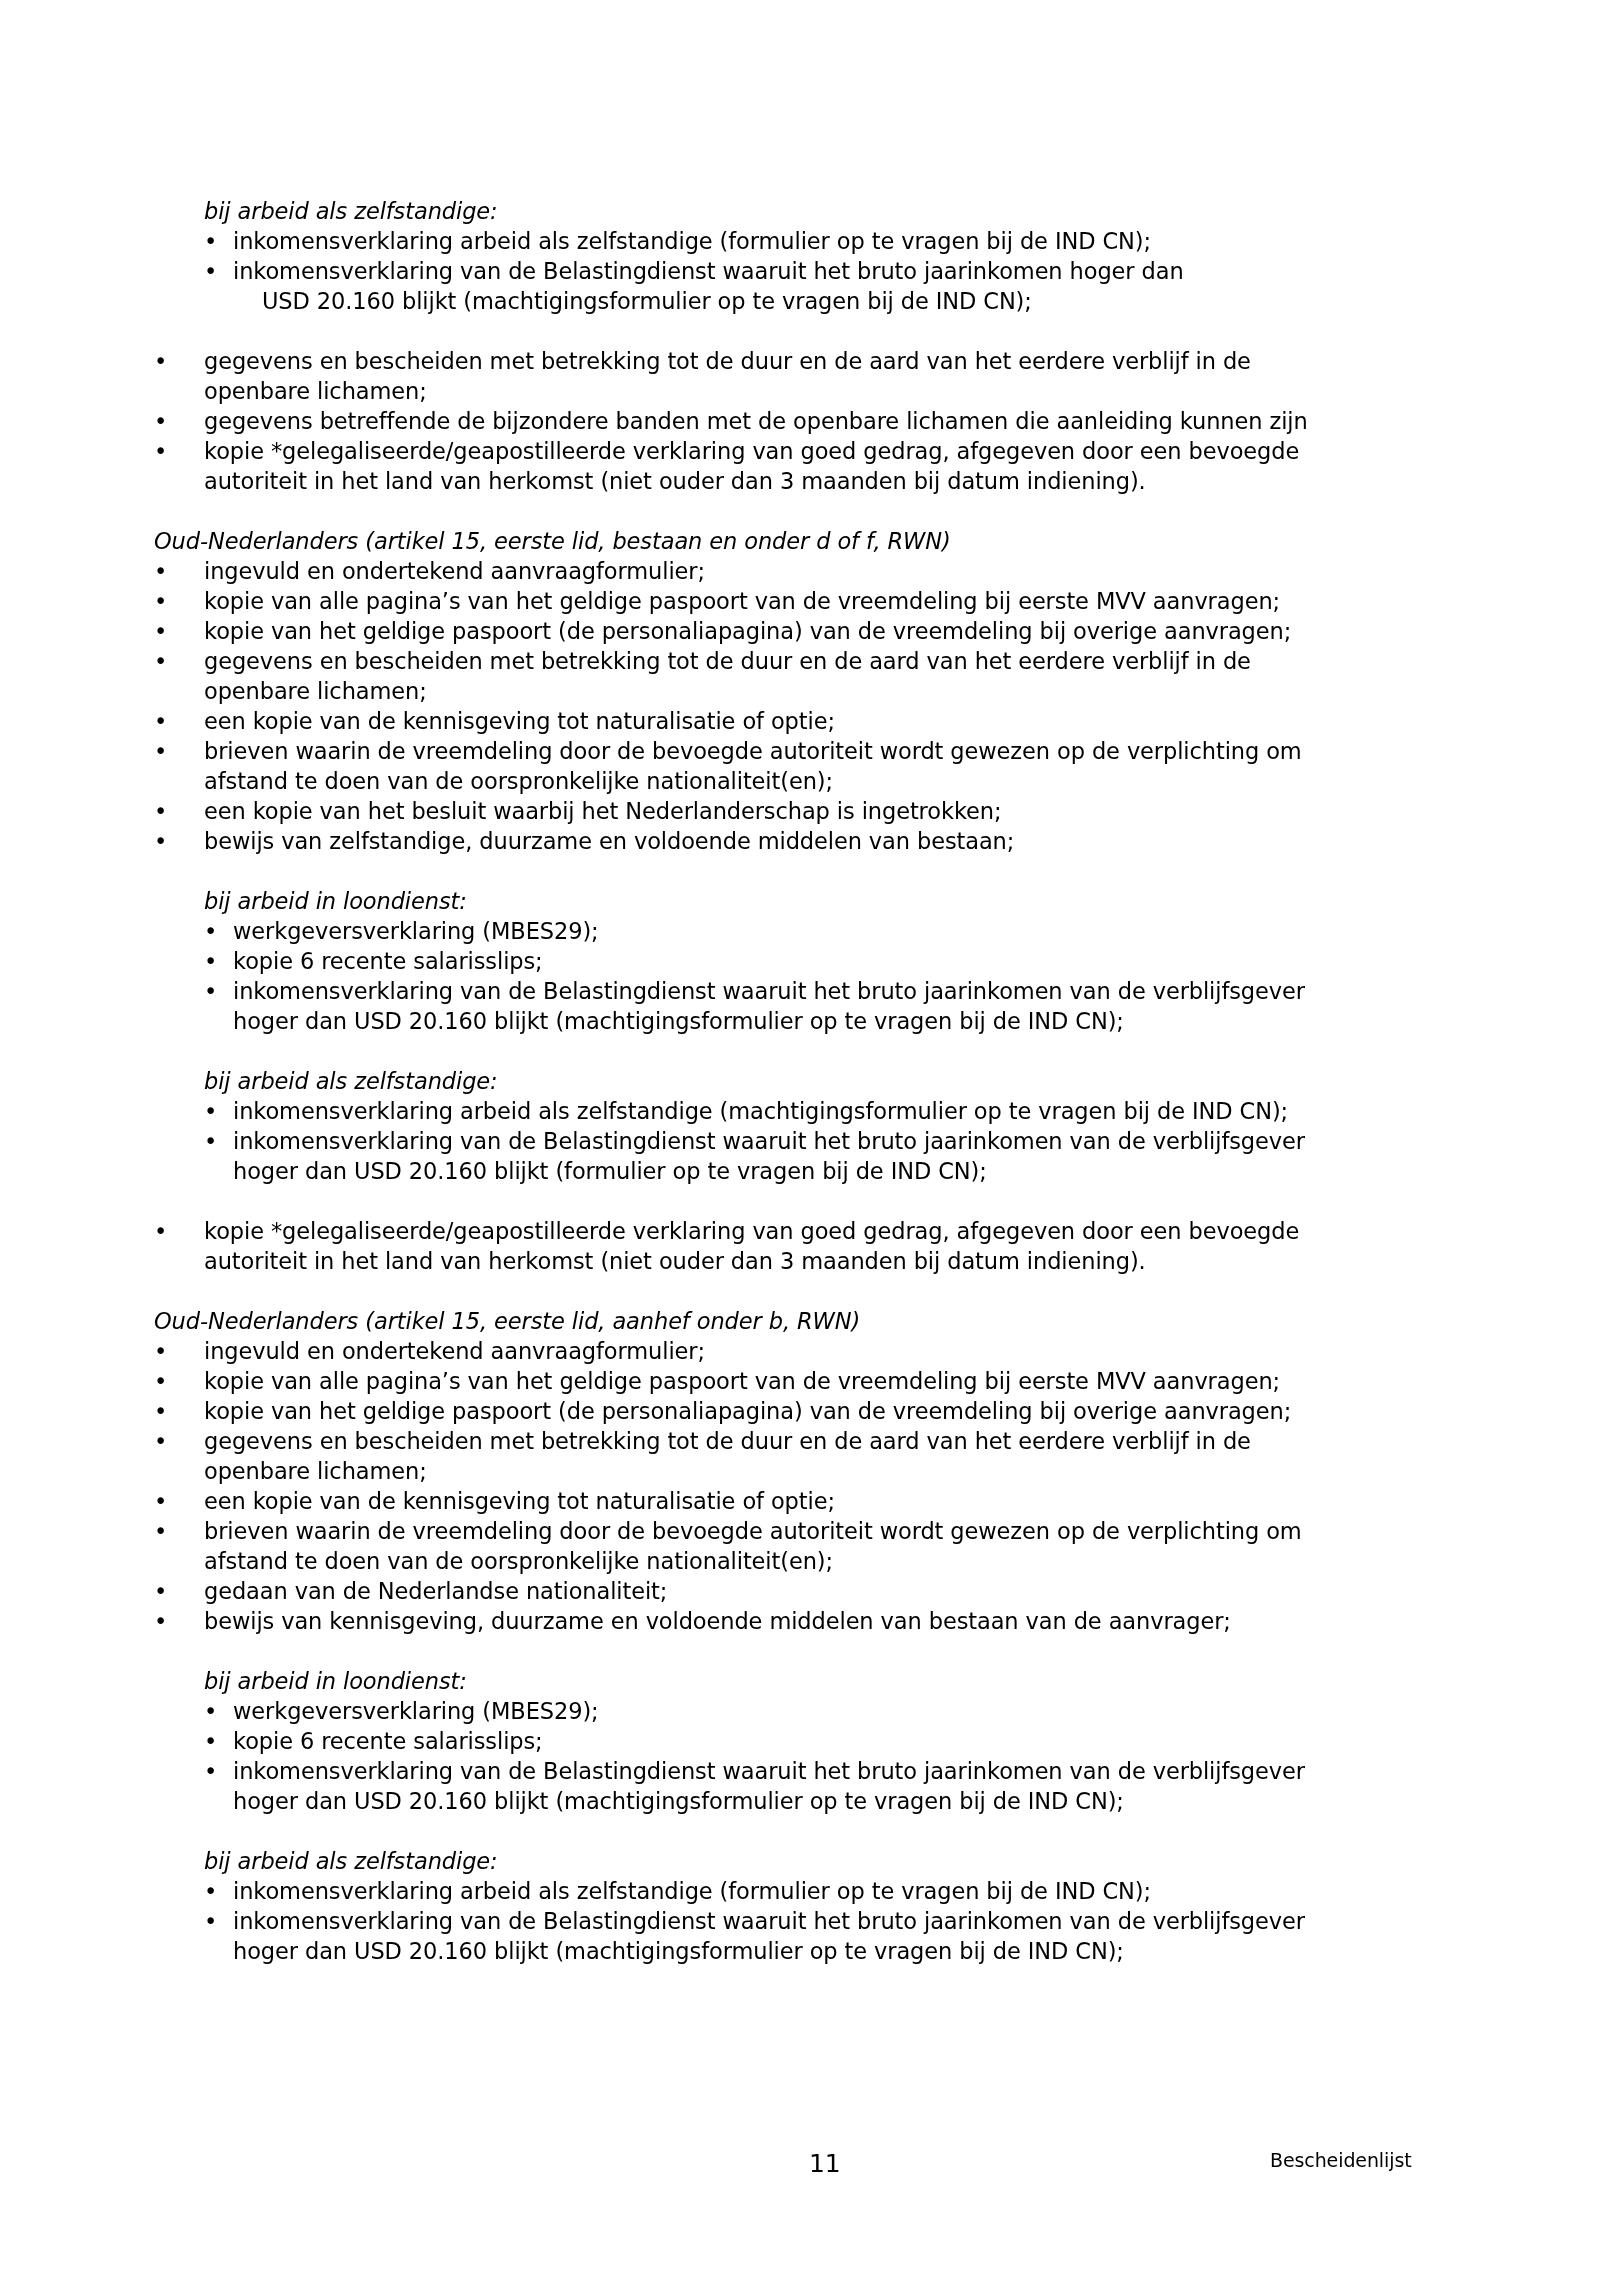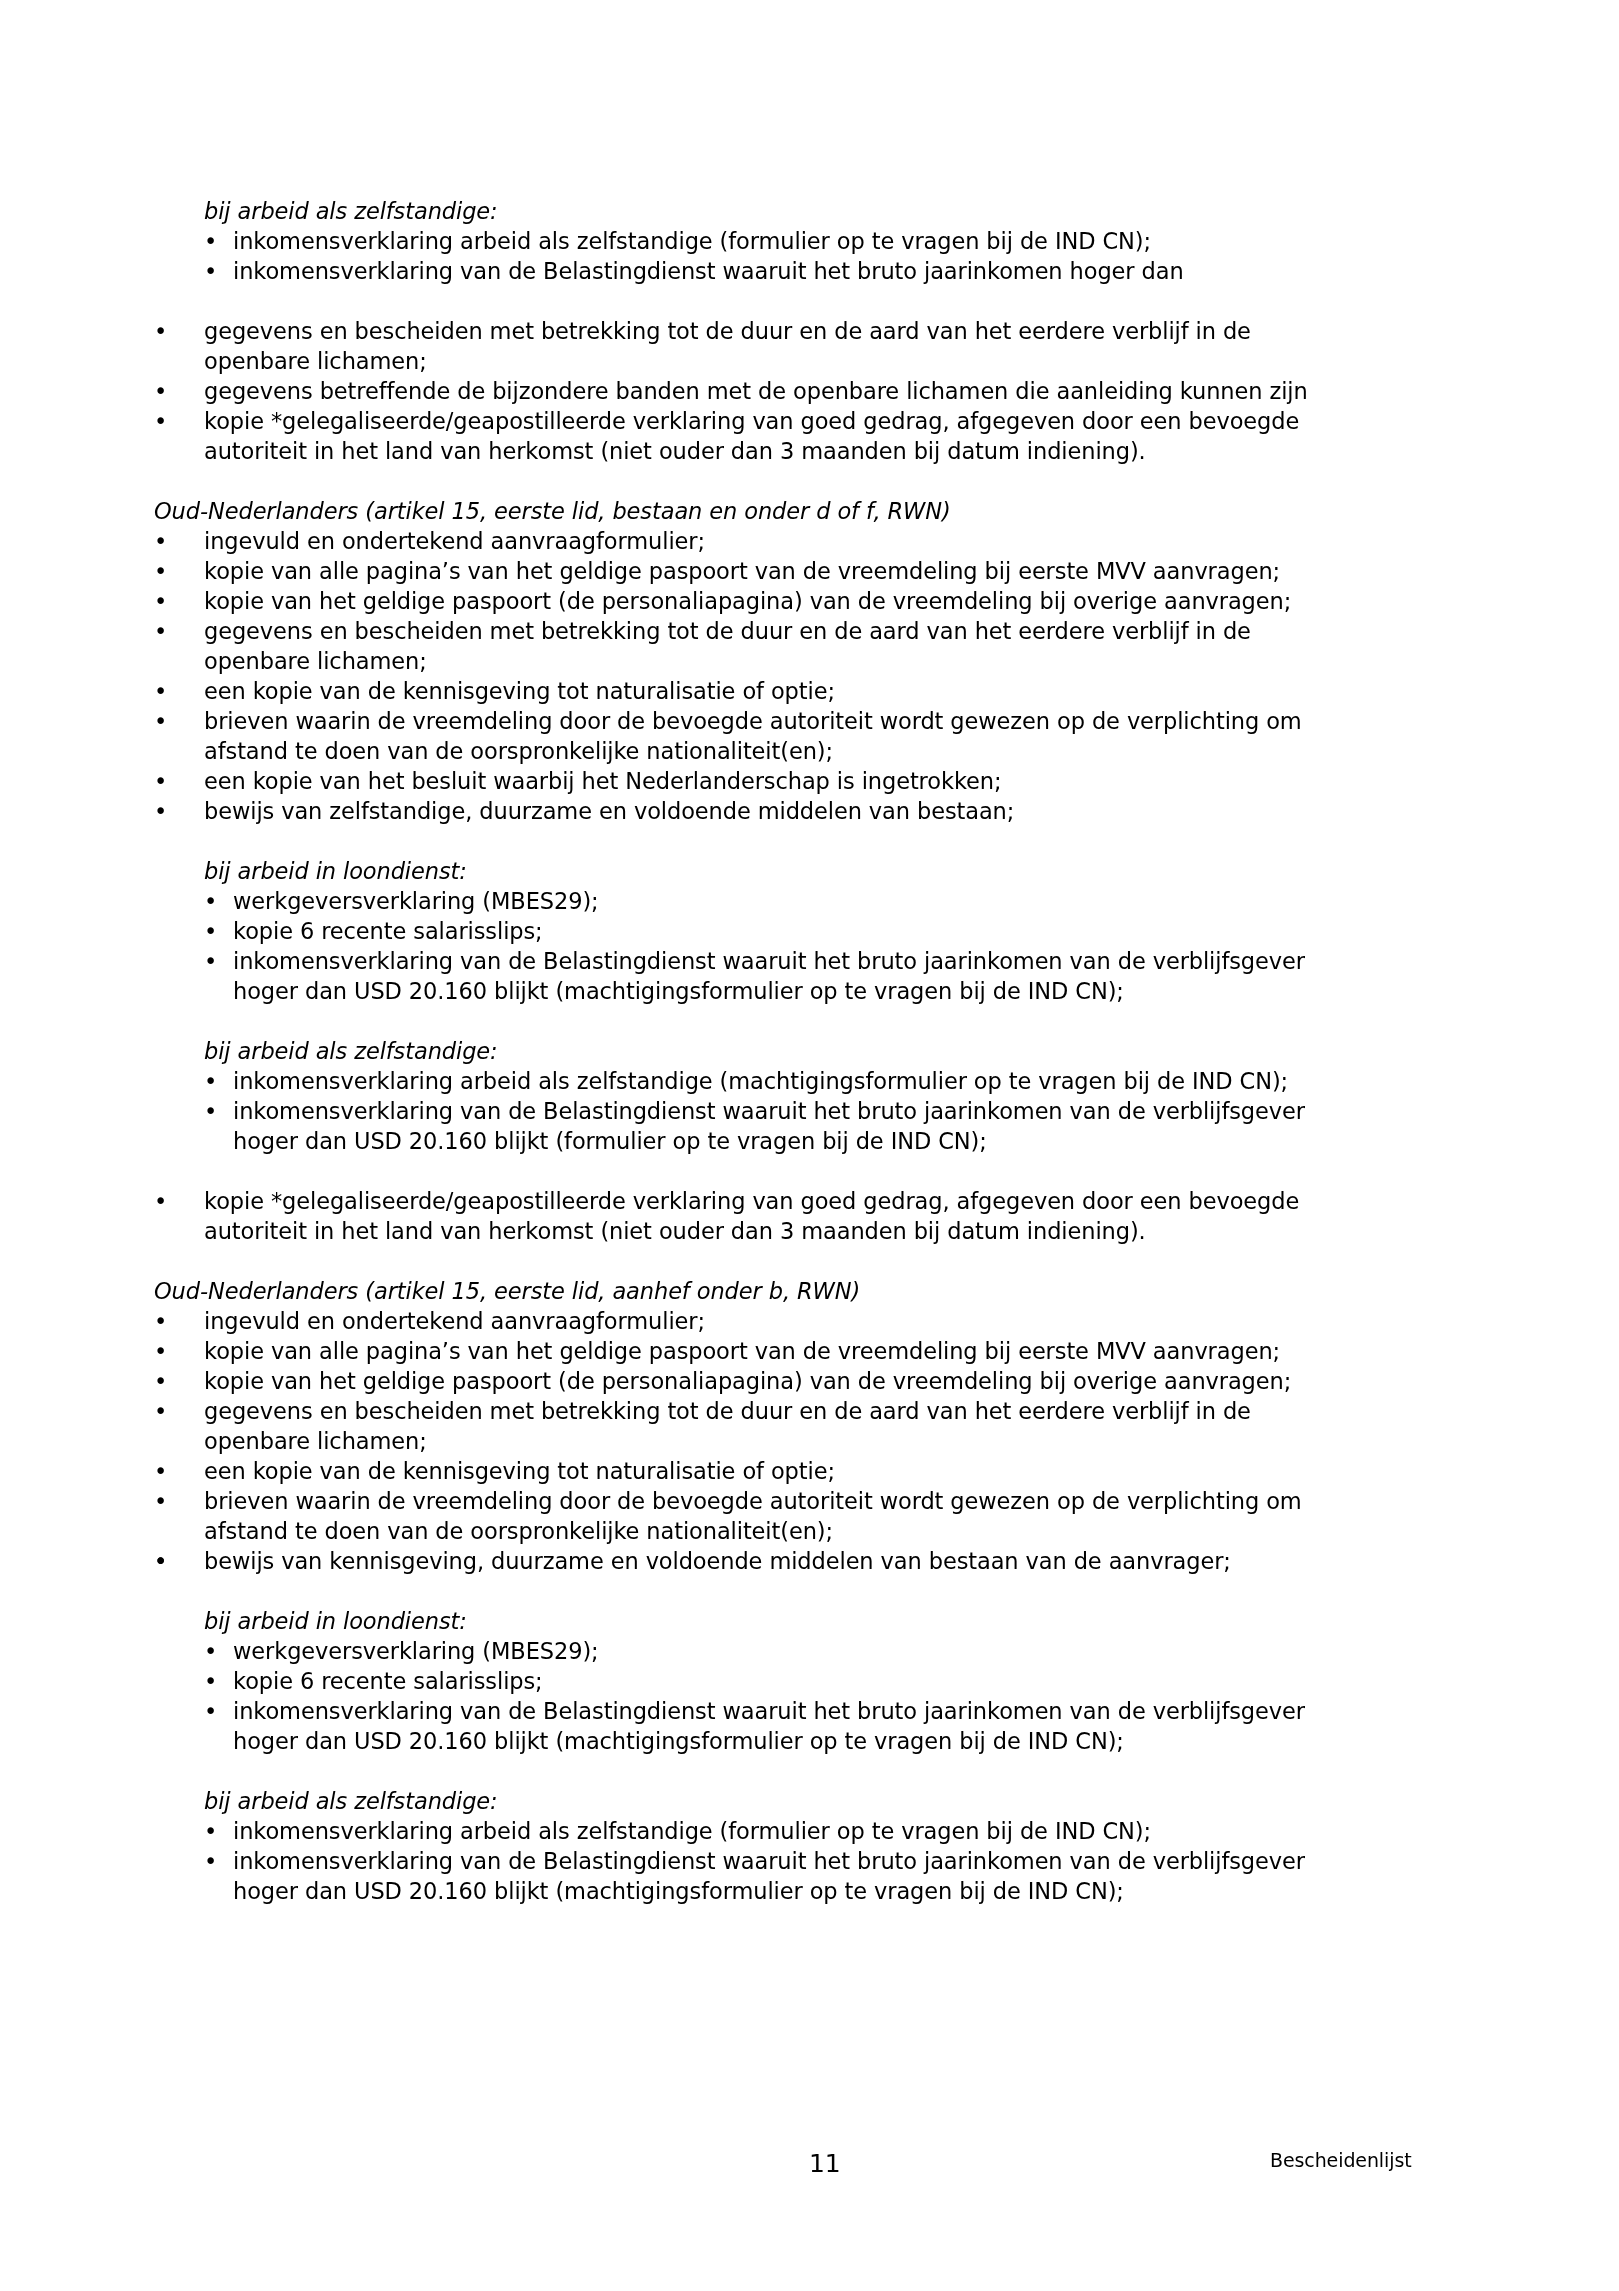--- a/index.html
+++ b/index.html
@@ -35,20 +35,21 @@
         <div class="sub-item">
           <span class="bullet">•</span>
           <span class="txt">
             <span class="ln">inkomensverklaring arbeid als zelfstandige (formulier op te vragen bij de IND CN);</span>
           </span>
         </div>
         <div class="sub-item">
           <span class="bullet">•</span>
           <span class="txt">
             <span class="ln">inkomensverklaring van de  Belastingdienst waaruit het bruto jaarinkomen hoger dan</span>
+            <span class="ln" style="padding-left: 29px;">USD 20.160 blijkt (machtigingsformulier op te vragen bij de IND CN);</span>
           </span>
         </div>
       </div>
       <div class="blank"></div>
       <div class="block">
         <div class="outer-item">
           <span class="bullet">•</span>
           <span class="txt">
             <span class="ln">gegevens en bescheiden met betrekking tot de duur en de aard van het eerdere verblijf in de</span>
             <span class="ln">openbare lichamen;</span>
@@ -209,20 +210,21 @@
         <div class="outer-item">
           <span class="bullet">•</span>
           <span class="txt">
             <span class="ln">brieven waarin de vreemdeling door de bevoegde autoriteit wordt gewezen op de verplichting om</span>
             <span class="ln">afstand te doen van de oorspronkelijke nationaliteit(en);</span>
           </span>
         </div>
         <div class="outer-item">
           <span class="bullet">•</span>
           <span class="txt">
+            <span class="ln">gedaan van de Nederlandse nationaliteit;</span>
           </span>
         </div>
         <div class="outer-item">
           <span class="bullet">•</span>
           <span class="txt">
             <span class="ln">bewijs van kennisgeving, duurzame en voldoende middelen van bestaan van de aanvrager;</span>
           </span>
         </div>
       </div>
       <div class="blank"></div>

